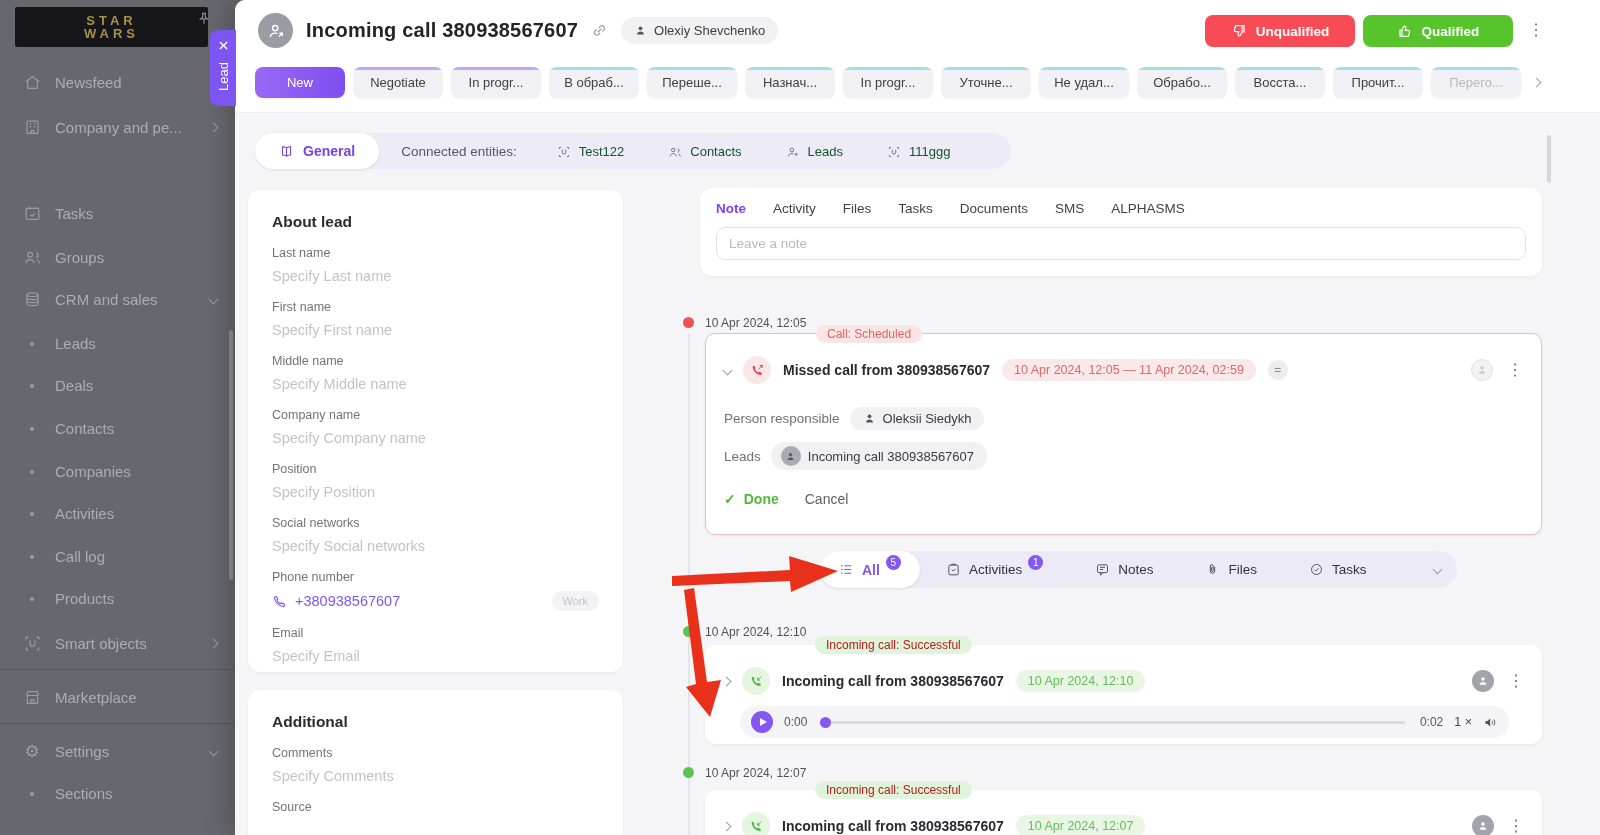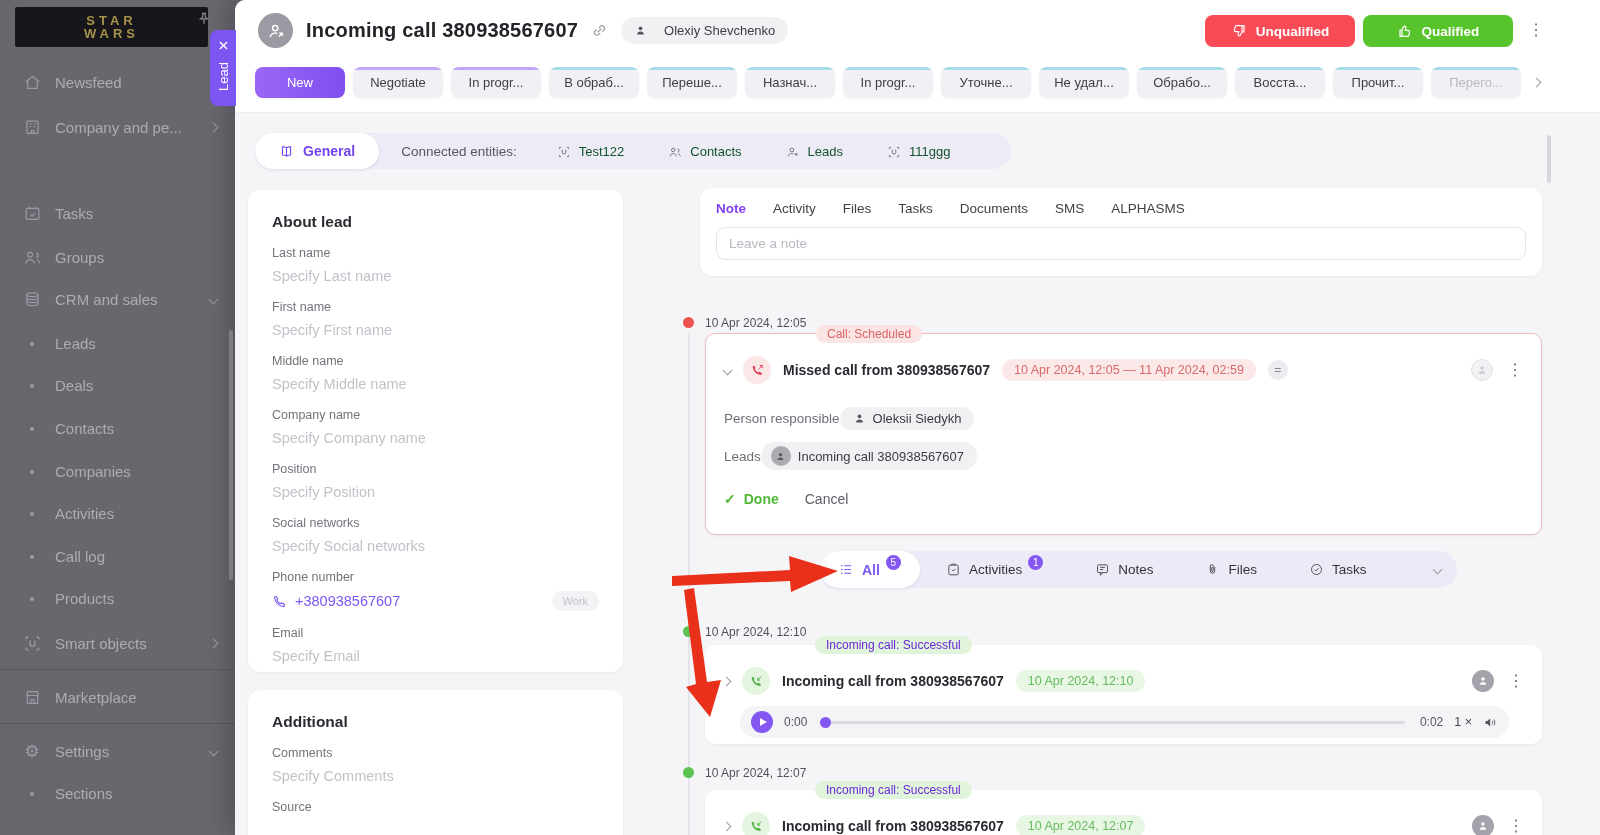--- a/index.html
+++ b/index.html
@@ -31,21 +31,21 @@
   .lead-tab .lead-label{color:#fff;font-size:13px;writing-mode:vertical-rl;transform:rotate(180deg)}
 
   
   .panel{position:absolute;left:235px;top:0;width:1365px;height:835px;background:#F5F5F7;border-top-left-radius:10px;
          box-shadow:-8px 0 22px rgba(0,0,0,.20);z-index:5;overflow:hidden}
   .pheader{position:absolute;left:0;top:0;width:100%;height:113px;background:#fff;border-bottom:1px solid #ECECEF;border-top-left-radius:10px}
   .title-row{position:absolute;left:23px;top:13px;display:flex;align-items:center;gap:13px}
   .h-avatar{width:35px;height:35px;border-radius:50%;background:#9B9BA3;color:#fff;display:flex;align-items:center;justify-content:center;flex:none}
   .h-title{font-size:20px;font-weight:bold;color:#232329;letter-spacing:.2px}
   .h-link{color:#9A9AA2;display:flex}
-  .owner-pill{display:flex;align-items:center;gap:17px;background:#F1F1F4;border-radius:15px;height:27px;padding:0 13px;font-size:13px;color:#3C3C44}
+  .owner-pill{display:flex;align-items:center;gap:7px;background:#F1F1F4;border-radius:15px;height:27px;padding:0 13px;font-size:13px;color:#3C3C44}
   .owner-pill svg{color:#55555E}
   .btn{position:absolute;top:15px;height:32px;width:150px;border-radius:8px;display:flex;align-items:center;justify-content:center;gap:9px;
        color:#fff;font-size:13.5px;font-weight:bold;cursor:pointer}
   .btn-unq{left:970px;background:#F94B55}
   .btn-q{left:1128px;background:#58C42C}
   .kebab{color:#6E6E77;font-size:16px;line-height:1}
   .kebab-h{position:absolute;left:1293px;top:22px}
 
   .stages{position:absolute;left:20px;top:67px;display:flex;align-items:center;gap:8px}
   .stage{width:90px;height:31px;border-radius:8px;background:#F1F0F4;display:flex;align-items:center;justify-content:center;
@@ -90,34 +90,34 @@
   
   .tl-line{position:absolute;left:453px;top:333px;width:2px;height:502px;background:#E4E4E9}
   .tl-dot{position:absolute;width:11px;height:11px;border-radius:50%;left:448px}
   .tl-dot.red{background:#ED5450}
   .tl-dot.green{background:#5BC455}
   .tl-date{position:absolute;left:470px;font-size:12px;color:#51515A}
 
   .ecard{position:absolute;left:470px;width:837px;background:#fff;border-radius:10px;box-shadow:0 1px 3px rgba(25,25,35,.06)}
   .ecard .badge{position:absolute;left:110px;top:-9px;font-size:12px;border-radius:9px;padding:2px 11px;white-space:nowrap}
   .badge.sched{background:#FBE4E4;color:#DB6464}
-  .badge.succ{background:#DFF4DA;color:#6d28d9}
+  .badge.succ{background:#DFF4DA;color:#b91c1c}
   .erow{display:flex;align-items:center;gap:12px;padding:0 18px}
   .icircle{width:28px;height:28px;border-radius:50%;display:flex;align-items:center;justify-content:center;flex:none}
   .icircle.red{background:#FBE6E8;color:#E0445C}
   .icircle.green{background:#E5F6E0;color:#55B34A}
   .etitle{font-size:14px;font-weight:bold;color:#2A2A32;white-space:nowrap}
   .epill{font-size:12.5px;border-radius:12px;padding:4px 12px;white-space:nowrap}
   .epill.red{background:#FBE9E9;color:#D96A6A}
   .epill.green{background:#E8F7E4;color:#66BB5E}
   .eq-circle{width:20px;height:20px;border-radius:50%;background:#EDEDF1;color:#8A8A93;font-size:12px;display:flex;align-items:center;justify-content:center}
   .eright{margin-left:auto;display:flex;align-items:center;gap:14px}
   .mini-avatar{width:22px;height:22px;border-radius:50%;background:#A3A3AB;color:#fff;display:flex;align-items:center;justify-content:center}
   .mini-avatar.ghost{background:#F2F2F5;border:1px solid #E3E3E8;color:#C9C9D0}
-  .frow{display:flex;align-items:center;padding:0 18px;margin-top:12px}
+  .frow{display:flex;align-items:center;gap:10px;padding:0 18px;margin-top:12px}
   .frow .fkey{font-size:13.5px;color:#6F6F78}
   .gpill{display:flex;align-items:center;gap:7px;background:#F1F1F4;border-radius:14px;padding:4px 13px;font-size:13px;color:#3A3A42}
   .gpill svg{color:#55555E}
   .gpill .pav{width:20px;height:20px;border-radius:50%;background:#ABABB2;color:#fff;display:flex;align-items:center;justify-content:center;margin-left:-7px}
   .actions{display:flex;align-items:center;gap:26px;padding:0 18px;margin-top:21px}
   .done{display:flex;align-items:center;gap:8px;color:#53B83A;font-size:14px;font-weight:bold;cursor:pointer}
   .cancel{color:#60606A;font-size:14px;cursor:pointer}
 
   
   .filterbar{position:absolute;left:585px;top:551px;width:637px;height:37px;background:#ECEAF6;border-radius:19px;

